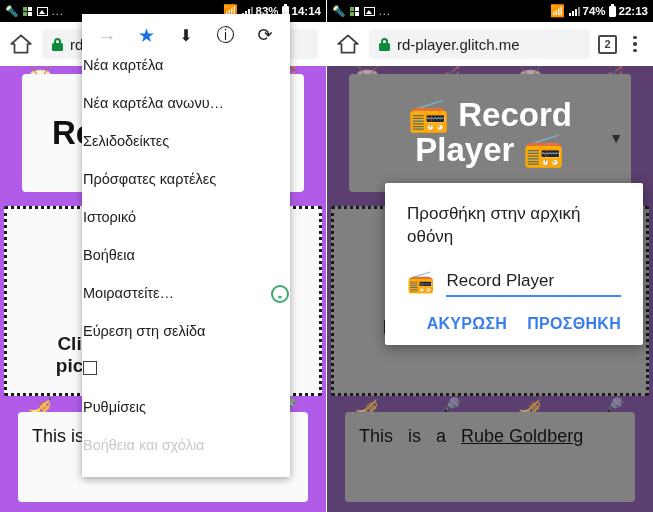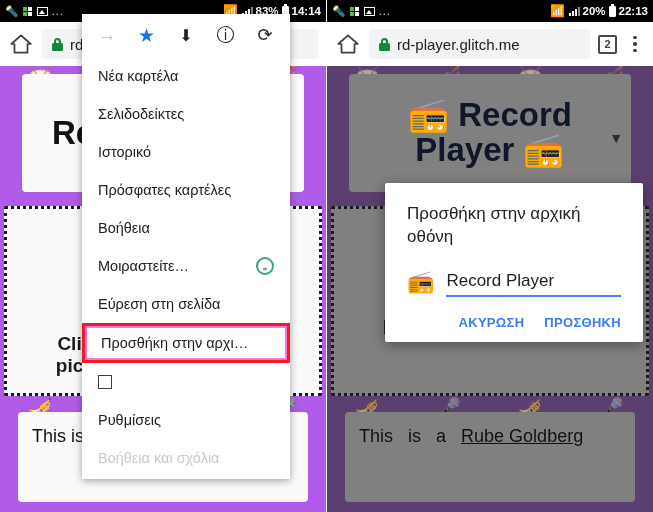--- a/index.html
+++ b/index.html
@@ -103,21 +103,21 @@
 
   .title-card {
     left: 22px; right: 22px; top: 8px; height: 118px;
     display: flex; align-items: center; justify-content: center;
     text-align: center;
   }
   .title-text {
     font-size: 33px; font-weight: 700; color: #111; line-height: 1.05;
     font-family: "Liberation Sans", sans-serif;
   }
-  .dim .title-text { color: #0f172a; }
+  .dim .title-text { color: #ffffff; }
   .chevron-dd {
     position: absolute; right: 8px; top: 56px;
     font-size: 14px; color: #2b2b2b;
   }
 
   .drop-card {
     left: 4px; right: 4px; top: 140px; height: 190px;
     border: 3px dotted #1a1a1a; border-radius: 2px;
     display: flex; flex-direction: column; justify-content: space-between;
     padding: 18px 10px 16px; text-align: center;
@@ -141,22 +141,22 @@
     box-shadow: 0 2px 8px rgba(0,0,0,.35);
     padding-bottom: 2px;
   }
   .menu-icons {
     display: flex; align-items: center; justify-content: space-between;
     padding: 10px 14px 9px;
   }
   .mi { width: 22px; height: 22px; display: flex; align-items: center; justify-content: center; }
   .menu-list { padding: 2px 0 0; }
   .menu-item {
-    height: 38px; display: flex; align-items: center;
-    padding: 0 16px; font-size: 14.5px; color: #202124;
+    height: 38px; display: flex; align-items: flex-start;
+    padding: 0 1px; font-size: 14.5px; color: #202124;
     justify-content: space-between; position: relative;
   }
   .menu-item span.lbl { white-space: nowrap; overflow: hidden; text-overflow: ellipsis; }
   .menu-item.highlight {
     border: 3px solid #f01c2e; margin: 0 0px; height: 40px;
     box-shadow: inset 0 0 0 2px #ff77d0;
   }
   .menu-item.faded { color: #c9c9c9; }
   .chk { width: 14px; height: 14px; border: 1.6px solid #3c4043; flex: 0 0 auto;}
   .badge-pocket {
@@ -177,21 +177,21 @@
   .dlg-row { display: flex; align-items: flex-end; gap: 12px; margin-top: 22px; }
   .dlg-icon { font-size: 22px; line-height: 1; padding-bottom: 4px; }
   .dlg-input {
     flex: 1; font-size: 17px; color: #202124;
     border-bottom: 2px solid #4285f4; padding-bottom: 4px;
   }
   .dlg-actions {
     display: flex; justify-content: flex-end; gap: 20px; margin-top: 18px;
   }
   .dlg-btn {
-    color: #3a7df0; font-size: 13px; font-weight: 700; letter-spacing: .3px; text-align: right;
+    color: #3a7df0; font-size: 16px; font-weight: 700; letter-spacing: .3px; text-align: right;
   }
 </style>
 </head>
 <body>
 
 <div class="screens">
 
   <div class="phone left">
 
     <div class="statusbar">
@@ -276,40 +276,40 @@
         <span class="mi" style="color:#1a73e8;font-size:19px">★</span>
         <span class="mi" style="color:#202124;font-size:16px">⬇</span>
         <span class="mi" style="color:#202124;font-size:18px">ⓘ</span>
         <span class="mi" style="color:#202124;font-size:18px">⟳</span>
       </div>
       <div class="menu-list">
         <div class="menu-item">
           <span class="lbl">Νέα καρτέλα</span>
         </div>
         <div class="menu-item">
+          <span class="lbl">Νέα καρτέλα ανωνυ…</span>
+        </div>
+        <div class="menu-item">
           <span class="lbl">Σελιδοδείκτες</span>
         </div>
         <div class="menu-item">
+          <span class="lbl">Πρόσφατες καρτέλες</span>
+        </div>
+        <div class="menu-item">
           <span class="lbl">Ιστορικό</span>
-        </div>
-        <div class="menu-item">
-          <span class="lbl">Πρόσφατες καρτέλες</span>
         </div>
         <div class="menu-item">
           <span class="lbl">Βοήθεια</span>
         </div>
         <div class="menu-item">
           <span class="lbl">Μοιραστείτε…</span>
           <span class="badge-pocket">𝅝</span>
         </div>
         <div class="menu-item">
           <span class="lbl">Εύρεση στη σελίδα</span>
-        </div>
-        <div class="menu-item highlight">
-          <span class="lbl">Προσθήκη στην αρχι…</span>
         </div>
         <div class="menu-item">
           <span class="chk"></span>
         </div>
         <div class="menu-item">
           <span class="lbl">Ρυθμίσεις</span>
         </div>
         <div class="menu-item faded">
           <span class="lbl">Βοήθεια και σχόλια</span>
         </div>
@@ -333,21 +333,21 @@
         <span class="sb-dots">...</span>
       </div>
       <div class="sb-right">
         <span class="wifi">📶</span>
         <span class="signal">
             <b></b>
             <b></b>
             <b></b>
             <b></b>
           </span>
-        <span>20%</span>
+        <span>74%</span>
         <span class="battery"></span>
         <span>22:13</span>
       </div>
     </div>
 
     <div class="toolbar">
       <svg class="home-icon" viewBox="0 0 24 24">
         <path d="M12 4 L3 12 h3 v8 h12 v-8 h3 Z" fill="none" stroke="#3c4043" stroke-width="1.6" stroke-linejoin="round"></path>
       </svg>
       <div class="urlbox">

